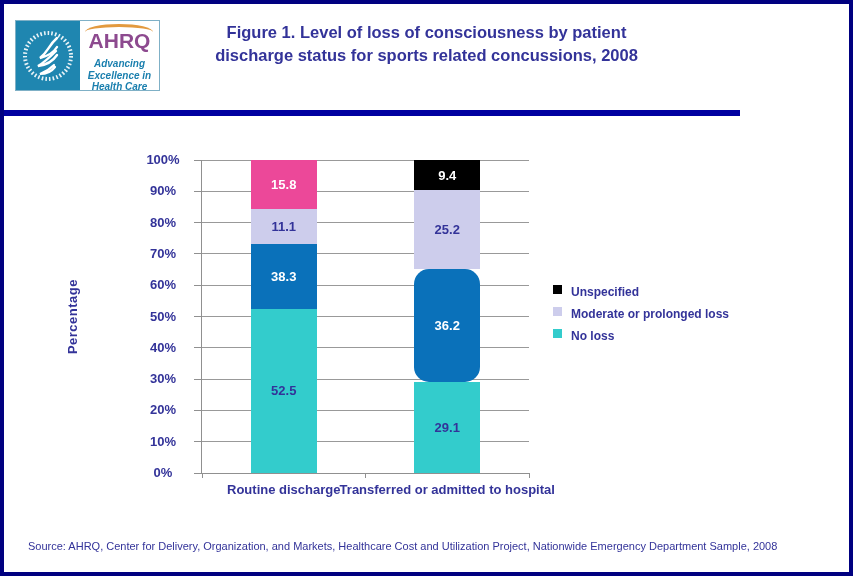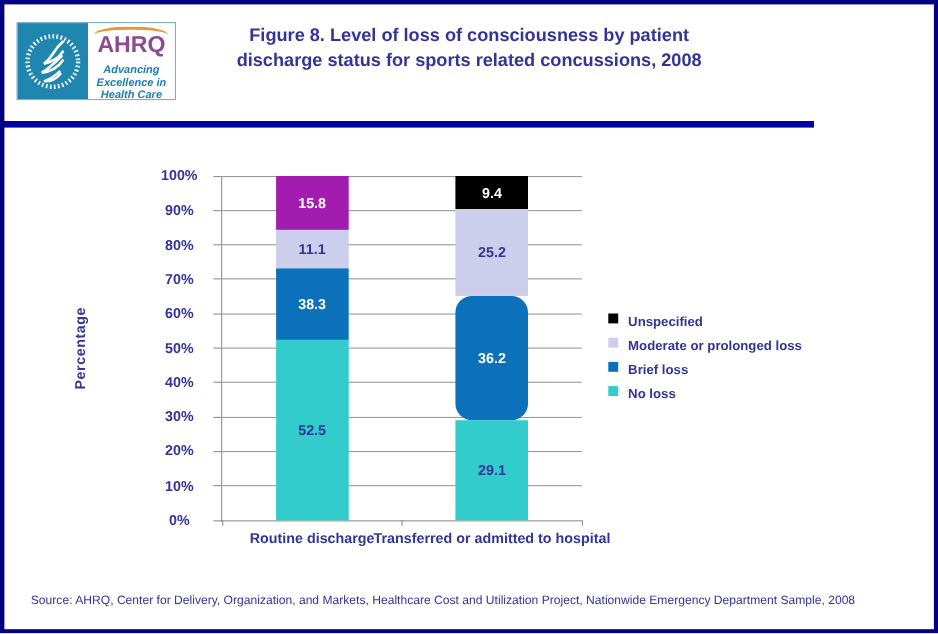--- a/index.html
+++ b/index.html
@@ -69,21 +69,21 @@
       <div class="ahrq">AHRQ</div>
       <div class="tagline">
         <div>Advancing</div>
         <div>Excellence in</div>
         <div>Health Care</div>
       </div>
     </div>
   </div>
 
   <div class="title">
-    <div>Figure 8. Level of loss of consciousness by patient</div>
+    <div>Figure 1. Level of loss of consciousness by patient</div>
     <div>discharge status for sports related concussions, 2008</div>
   </div>
 
   <div class="hrule"></div>
 
   <div class="chart">
     <div class="yaxis-title">
       <span>Percentage</span>
     </div>
     <div class="plot">
@@ -111,21 +111,21 @@
         <div class="bar" style="left: 48.75px;">
           <div class="seg" style="height: 52.5%; background: rgb(51, 204, 204);">
             <span class="seglabel" style="color: rgb(51, 51, 153);">52.5</span>
           </div>
           <div class="seg" style="height: 20.7%; background: rgb(10, 113, 186);">
             <span class="seglabel" style="color: rgb(255, 255, 255);">38.3</span>
           </div>
           <div class="seg" style="height: 11.1%; background: rgb(205, 205, 236);">
             <span class="seglabel" style="color: rgb(51, 51, 153);">11.1</span>
           </div>
-          <div class="seg" style="height: 15.8%; background: #a21caf;">
+          <div class="seg" style="height: 15.8%; background: #ec4899;">
             <span class="seglabel" style="color: rgb(255, 255, 255);">15.8</span>
           </div>
         </div>
         <div class="xlab" style="left: -28.25px;">Routine discharge</div>
         <div class="bar" style="left: 212.25px;">
           <div class="seg" style="height: 29.1%; background: rgb(51, 204, 204);">
             <span class="seglabel" style="color: rgb(51, 51, 153);">29.1</span>
           </div>
           <div class="seg" style="height: 36.2%; background: rgb(10, 113, 186); border-radius: 15px;">
             <span class="seglabel" style="color: rgb(255, 255, 255);">36.2</span>
@@ -158,24 +158,20 @@
   <div class="legend">
       <div class="legend-row">
         <div class="legend-swatch" style="background: rgb(0, 0, 0);"></div>
         <div class="legend-text">Unspecified</div>
       </div>
       <div class="legend-row">
         <div class="legend-swatch" style="background: rgb(205, 205, 236);"></div>
         <div class="legend-text">Moderate or prolonged loss</div>
       </div>
       <div class="legend-row">
-        <div class="legend-swatch" style="background: rgb(10, 113, 186);"></div>
-        <div class="legend-text">Brief loss</div>
-      </div>
-      <div class="legend-row">
         <div class="legend-swatch" style="background: rgb(51, 204, 204);"></div>
         <div class="legend-text">No loss</div>
       </div>
     </div>
 
   <div class="source">Source: AHRQ, Center for Delivery, Organization, and Markets, Healthcare Cost and Utilization Project, Nationwide Emergency Department Sample, 2008</div>
 
   <div class="frame"></div>
 </div>
 

